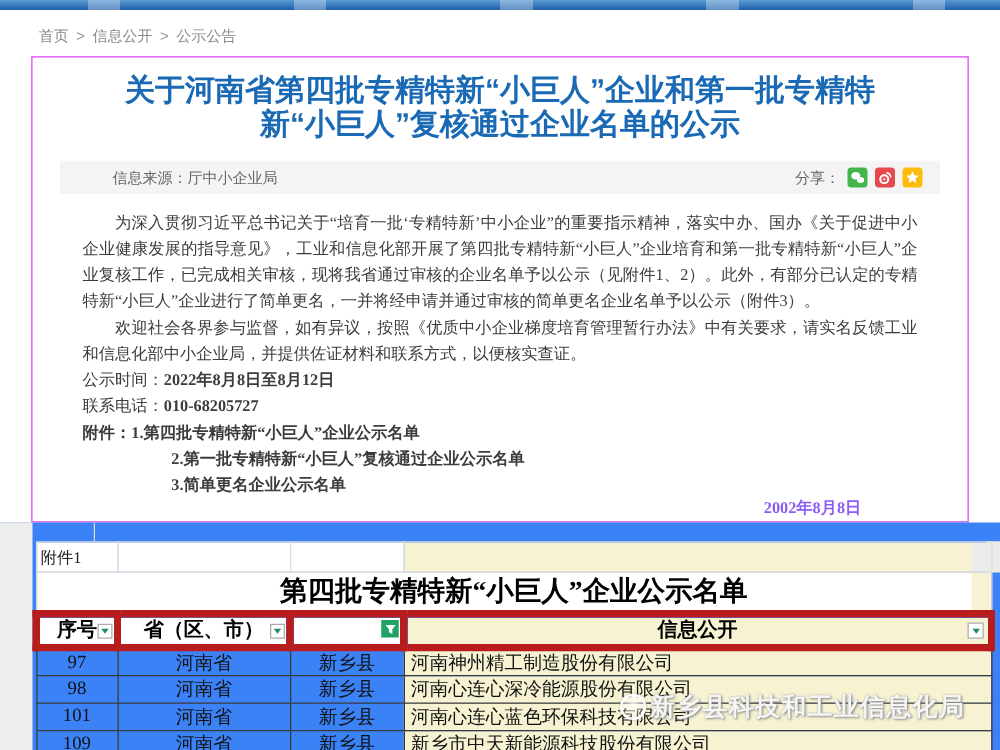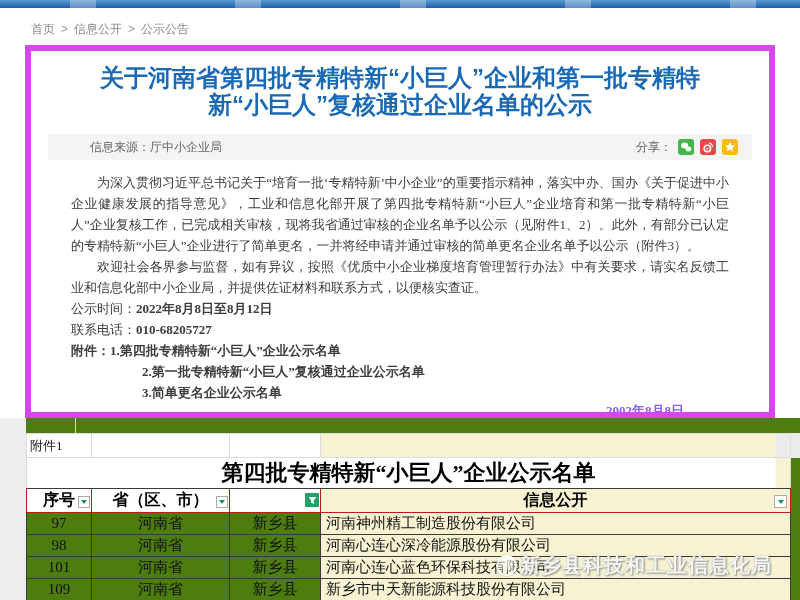--- a/index.html
+++ b/index.html
@@ -11,21 +11,21 @@
     background:linear-gradient(180deg,#5b9bd5,#1e5ea8); }
   .topbar::after { content:""; position:absolute; inset:0;
     background:repeating-linear-gradient(90deg, rgba(255,255,255,0) 0 70px,
       rgba(255,255,255,.3) 70px 96px, rgba(255,255,255,0) 96px 165px); }
 
   .breadcrumb { position:absolute; left:31px; top:21px; font-size:12px; color:#8a8a8a; }
   .breadcrumb .sep { margin:0 6px; color:#9a9a9a; }
   .crumb { cursor:pointer; }
 
   .content-box { position:absolute; left:25px; top:45px; width:750px; height:373px;
-    background:#fff; border:6px solid #d946ef; overflow:hidden; }
+    background:#fff; border:1px solid #d946ef; overflow:hidden; }
 
   .article-title { margin-top:13px; text-align:center; color:#1a69b4;
     font-weight:bold; font-size:24px; line-height:27px; }
   .article-title div { white-space:nowrap; }
 
   .meta-bar { margin:16px auto 0; width:704px; height:26px; background:#f4f4f4;
     display:flex; align-items:center; font-size:12px; color:#666; }
   .meta-publish { margin-left:150px; }
   .meta-source  { margin-left:42px; }
   .meta-share { margin-left:auto; margin-right:14px; display:flex; align-items:center; }
@@ -38,34 +38,34 @@
   .article-body { padding:12px 40px 0; font-family:"Liberation Serif",serif;
     font-size:13px; line-height:21px; color:#3c3c3c; text-align:justify; }
   .article-body p { text-indent:2em; }
   .info-line { line-height:21px; }
   .info-line.indent2 { padding-left:71px; }
   .sign-date { text-align:right; padding-right:45px; line-height:16px;
     font-weight:600; color:#8b5cf6; }
 
   
   .sheet { position:absolute; left:0; top:418px; width:800px; height:182px;
-    background:#4d7c0f; font-family:"Liberation Serif",serif; }
+    background:#3b82f6; font-family:"Liberation Serif",serif; }
   .sheet-gutter { position:absolute; left:0; top:0; width:26px; height:182px; background:#ededed; }
   .grid-v { position:absolute; left:75px; top:0; width:1px; height:15px; background:#d8d8d8; }
   .sheet-tail { position:absolute; left:789px; top:15px; width:11px; height:25px; background:#ebebeb; }
 
   table.xl { position:absolute; left:26px; top:15px; width:764px;
     border-collapse:collapse; table-layout:fixed; }
   .row-a td { height:24px; border:1px solid #dcdcdc; font-size:13px; color:#222;
     padding-left:3px; background:#fff; }
   .row-a td.cell-tail { background:linear-gradient(90deg,#f6f2d2 0 454px,#ebebeb 454px 100%); }
   .row-title td { height:31px; border:1px solid #d9d9d9; border-bottom:1px solid #3a3a3a;
     background:linear-gradient(90deg,#fff 0 748px,#f6f2d2 748px 100%);
     font-size:22px; font-weight:bold; color:#000; text-align:center; }
-  .row-head th { height:24px; border:1px solid #b91c1c; background:#fff;
+  .row-head th { height:24px; border:6px solid #b91c1c; background:#fff;
     font-size:16px; font-weight:bold; color:#000; position:relative; padding:0; }
   .row-head th.cell-yellow { background:#f6f2d2; }
   .row-data td { height:22px; border:1px solid #3a3a3a; font-size:15px; color:#111;
     text-align:center; }
   .row-data td.company { text-align:left; padding-left:5px; background:#f6f2d2; }
 
   .fbtn { position:absolute; right:1px; bottom:4px; width:12px; height:12px;
     background:#fff; border:1px solid #ababab;
     display:flex; align-items:center; justify-content:center; }
   .fbtn .tri { width:0; height:0; border-left:3px solid transparent;

